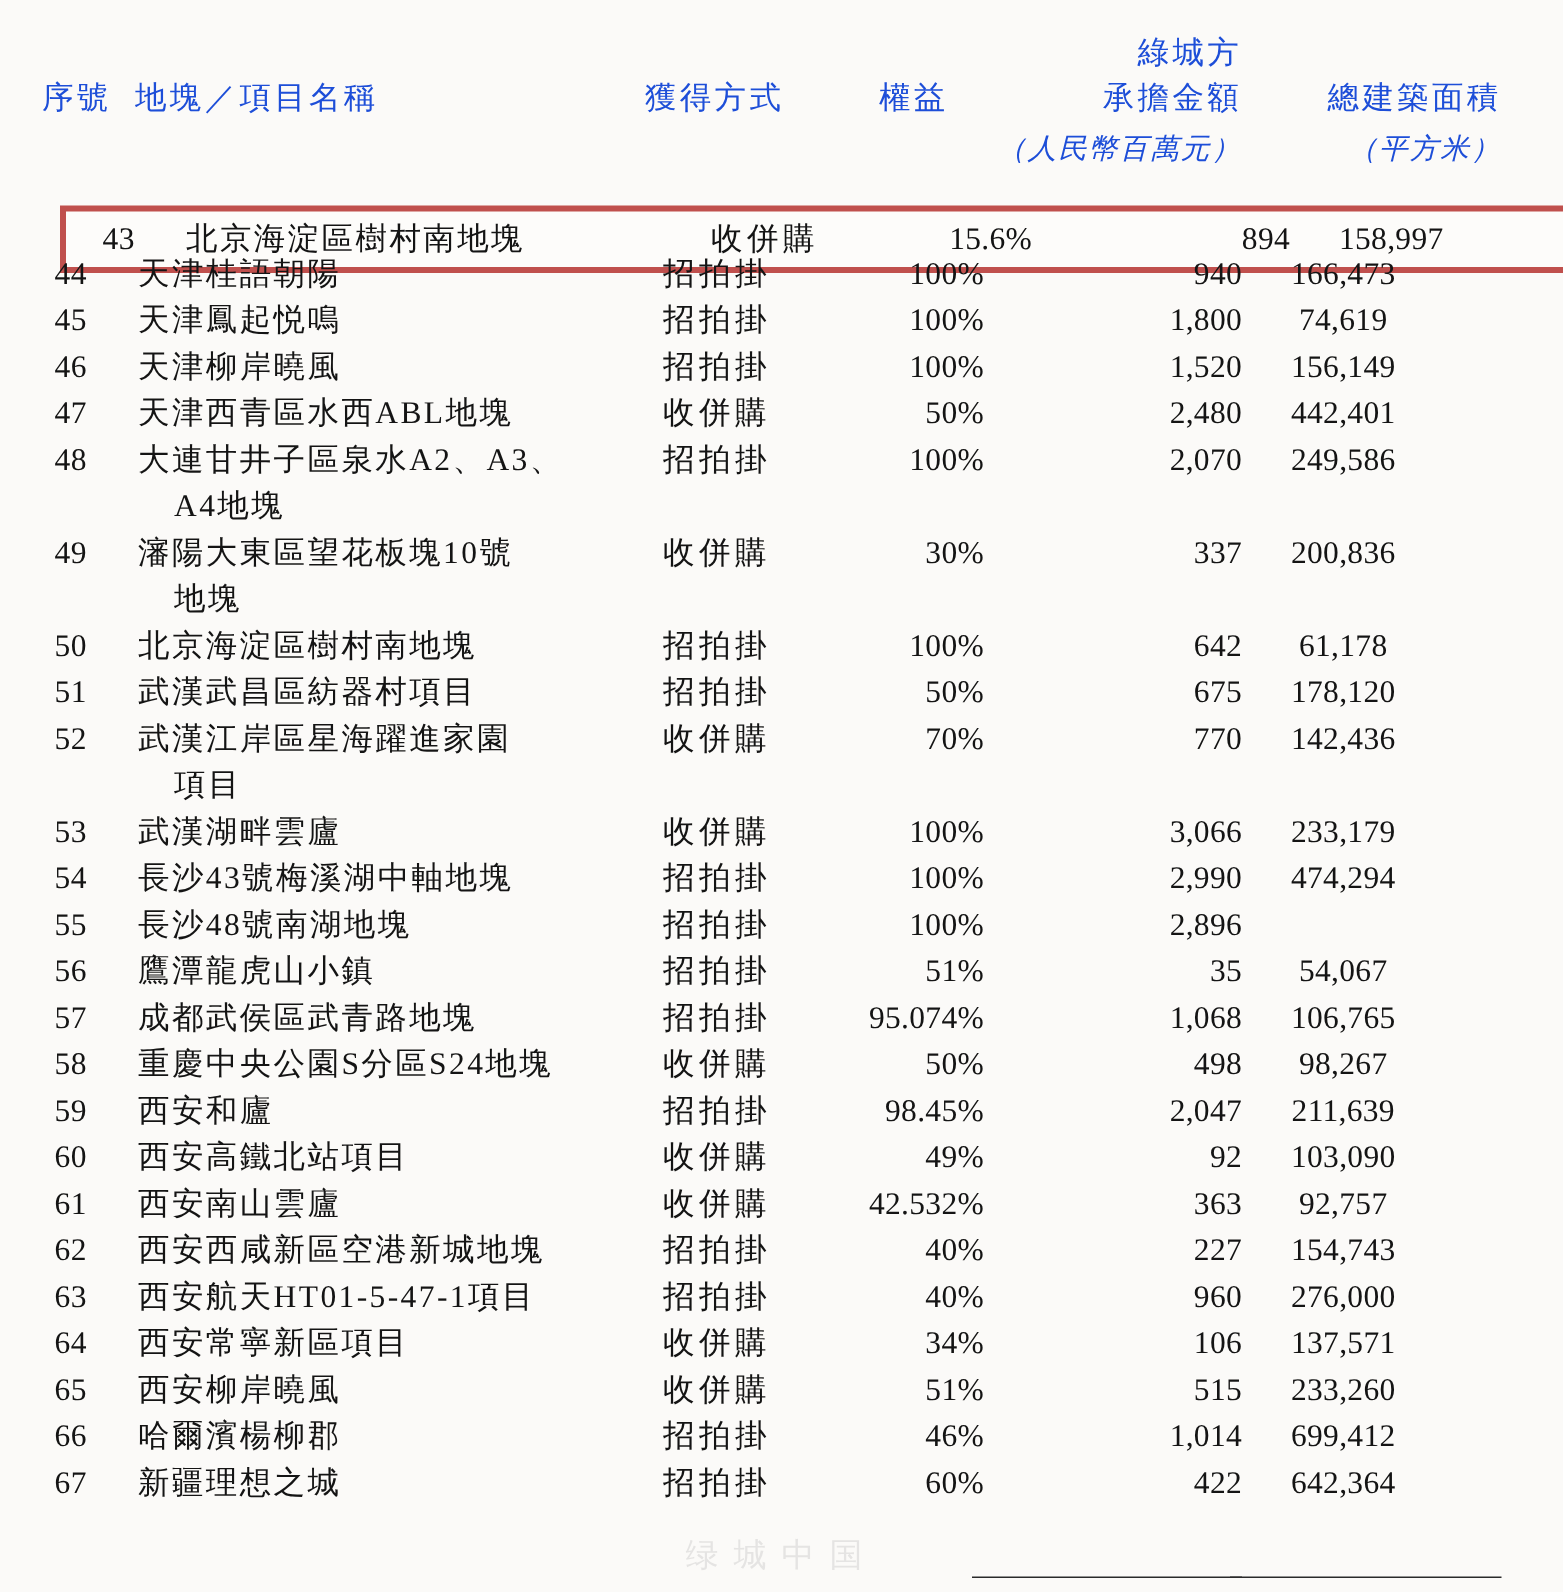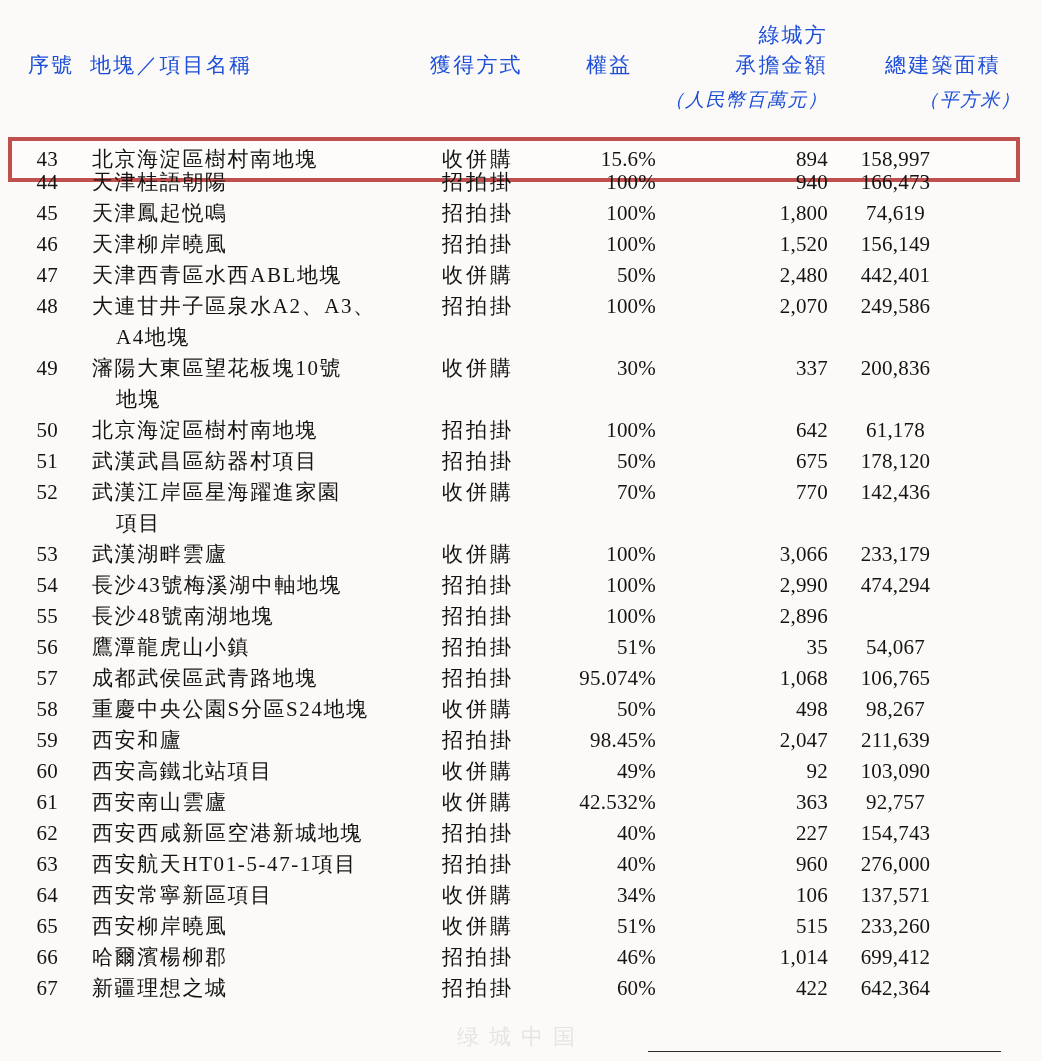--- a/index.html
+++ b/index.html
@@ -69,21 +69,20 @@
     width: 1001px;
     text-align: right;
   }
   .hdr-area-unit {
     left: 0; top: 86px;
     width: 1001px;
     text-align: right;
     font-style: italic;
     font-size: 19px;
     letter-spacing: 1.4px;
-    padding-left: 20px;
   }
 
   
   .rows {
     position: relative;
   }
 
   .row {
     position: relative;
     height: 31px;
@@ -143,20 +142,21 @@
     width: 1012px;
     height: 45px;
     border: 4px solid #c0504d;
     box-sizing: border-box;
     background: #fdfcfa;
     pointer-events: none;
   }
 
   .row-highlight {
     height: 30px;
+    margin-left: 32px;
   }
   .row-highlight .cell {
     line-height: 45px;
   }
 
   
   .rule {
     position: absolute;
     border-bottom: 1.5px solid #2a2a2a;
     height: 0;

